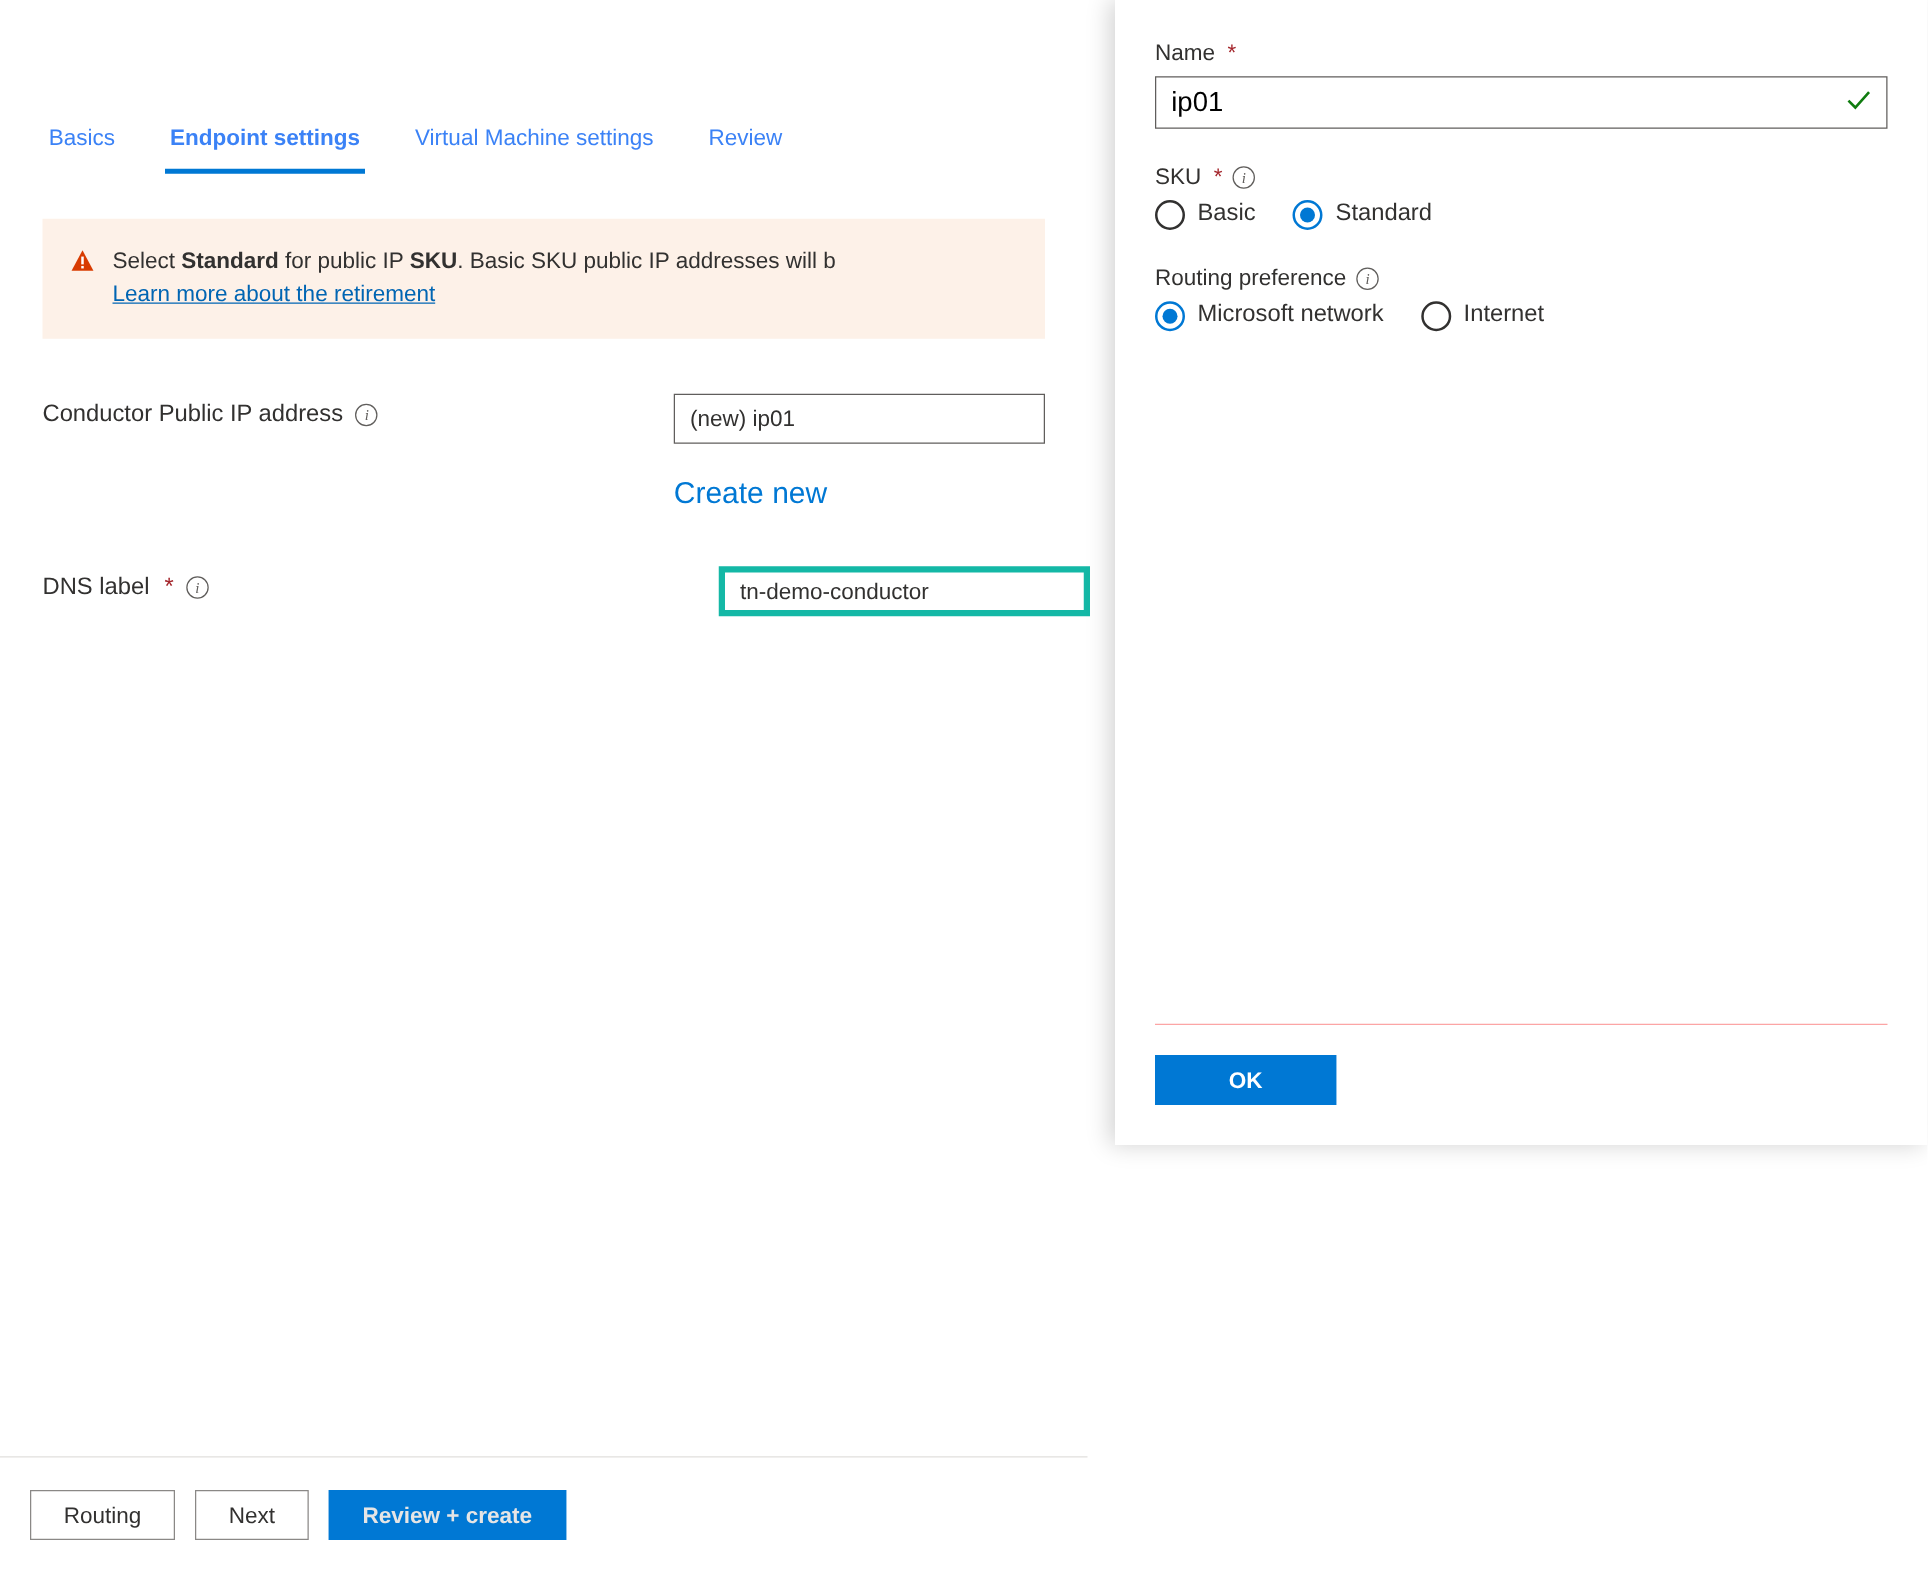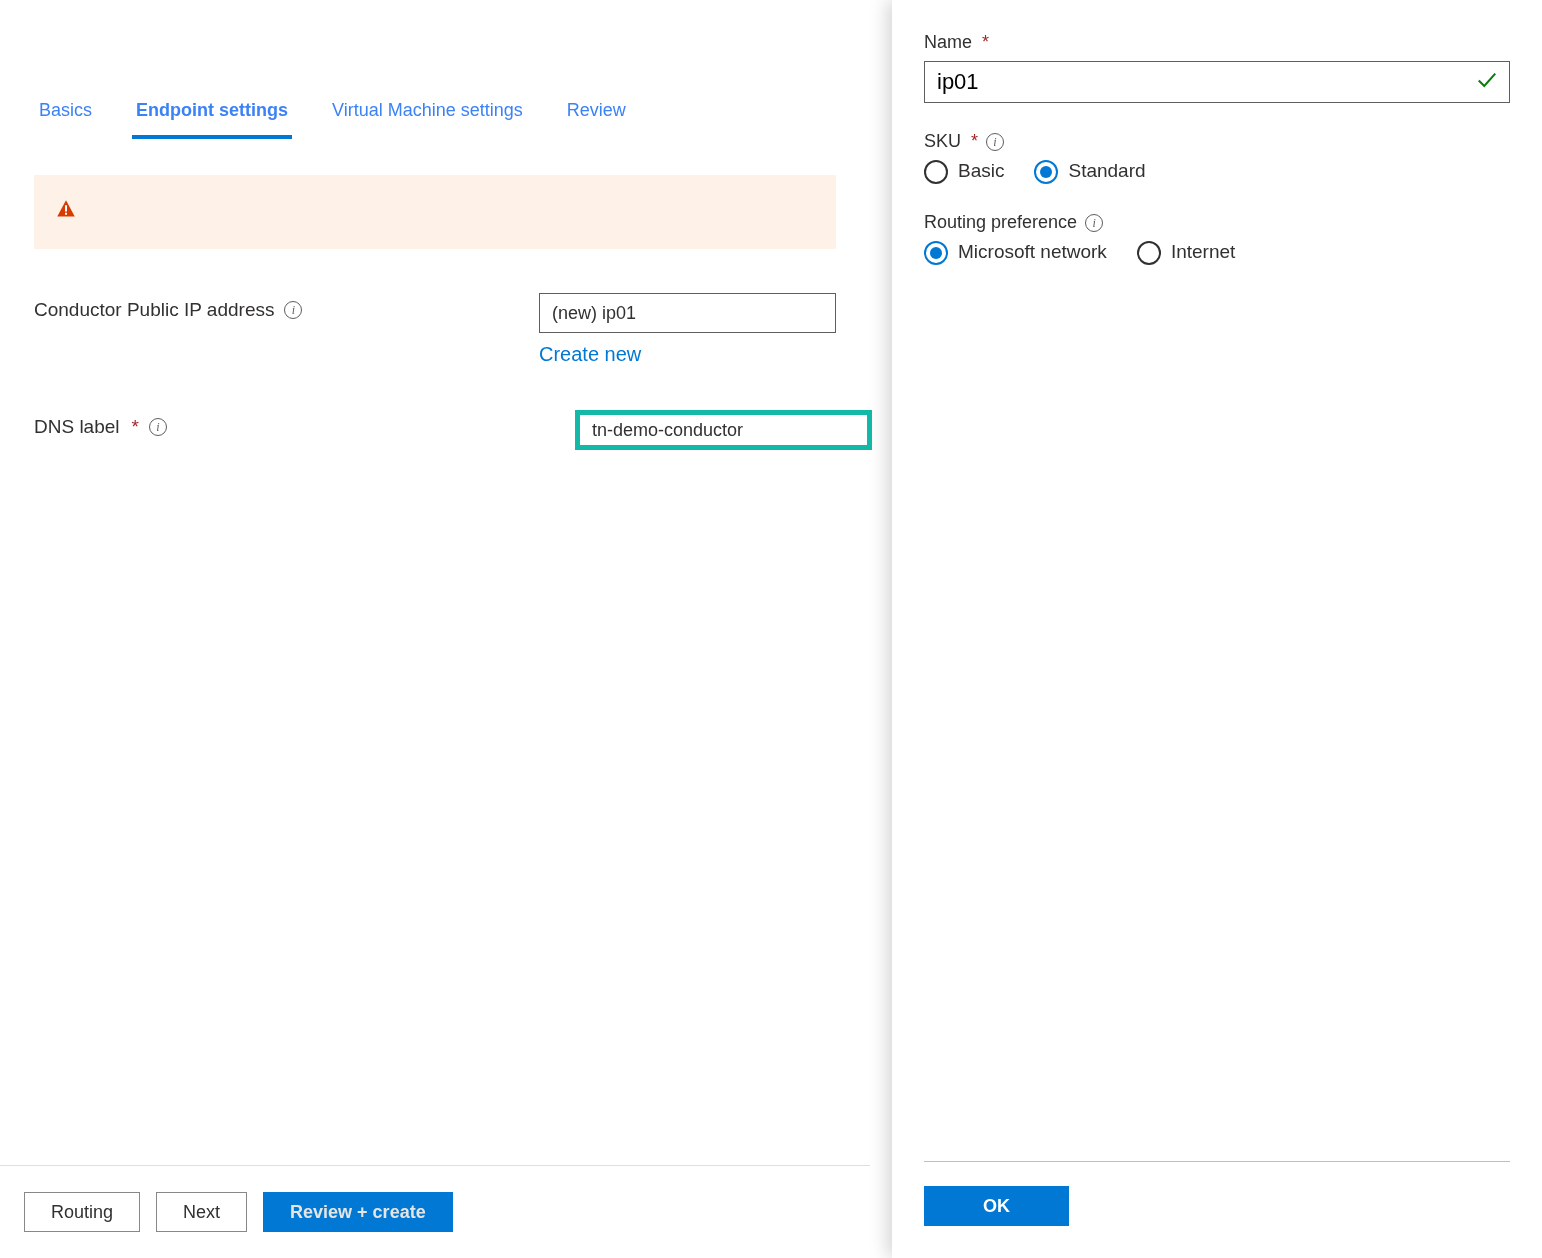--- a/index.html
+++ b/index.html
@@ -88,22 +88,22 @@
     border: 1px solid #605e5c;
     padding: 0 12px;
     font-size: 18px;
     font-family: inherit;
     background: #fff;
     color: #323130;
   }
   .text-input.purple { border: 5px solid #14b8a6; margin-left: 36px; }
   .create-new-link {
     color: #0078d4;
-    font-size: 20px;
-    margin-top: 10px;
+    font-size: 24px;
+    margin-top: 26px;
     display: inline-block;
     cursor: pointer;
   }
   .footer {
     position: absolute;
     bottom: 0;
     left: 0;
     right: 0;
     border-top: 1px solid #e1dfdd;
     padding: 26px 24px;
@@ -125,21 +125,21 @@
     border-color: #0078d4;
     color: #e5e5e5;
     font-weight: 600;
   }
   
   .panel {
     position: absolute;
     right: 0;
     top: 0;
     width: 650px;
-    height: 1258px;
+    height: 916px;
     background: #ffffff;
     box-shadow: -4px 0 18px rgba(0,0,0,0.18);
     padding: 32px 32px 0 32px;
     display: flex;
     flex-direction: column;
   }
   .panel-body { flex: 1; }
   .panel-label {
     font-size: 18px;
     color: #323130;
@@ -219,20 +219,24 @@
   </div>
 
   <div class="alert">
     <span class="alert-icon">
       <svg viewBox="0 0 16 16" fill="#d83b01">
           <path d="M8 1 L15 14 H1 Z"></path>
           <rect x="7.2" y="5" width="1.6" height="5" fill="#fff"></rect>
           <rect x="7.2" y="11" width="1.6" height="1.6" fill="#fff"></rect>
         </svg>
     </span>
+    <div>
+      <span>Select </span><b>Standard</b><span> for public IP </span><b>SKU</b><span>. Basic SKU public IP addresses will b</span><br>
+      <span class="link">Learn more about the retirement</span>
+    </div>
   </div>
 
   <div class="form">
     <div class="form-row">
       <div class="form-label">
         <span>Conductor Public IP address</span>
         <span class="info-icon">i</span>
       </div>
       <div class="form-field">
         <input class="select-box" readonly="" value="(new) ip01" style="">

